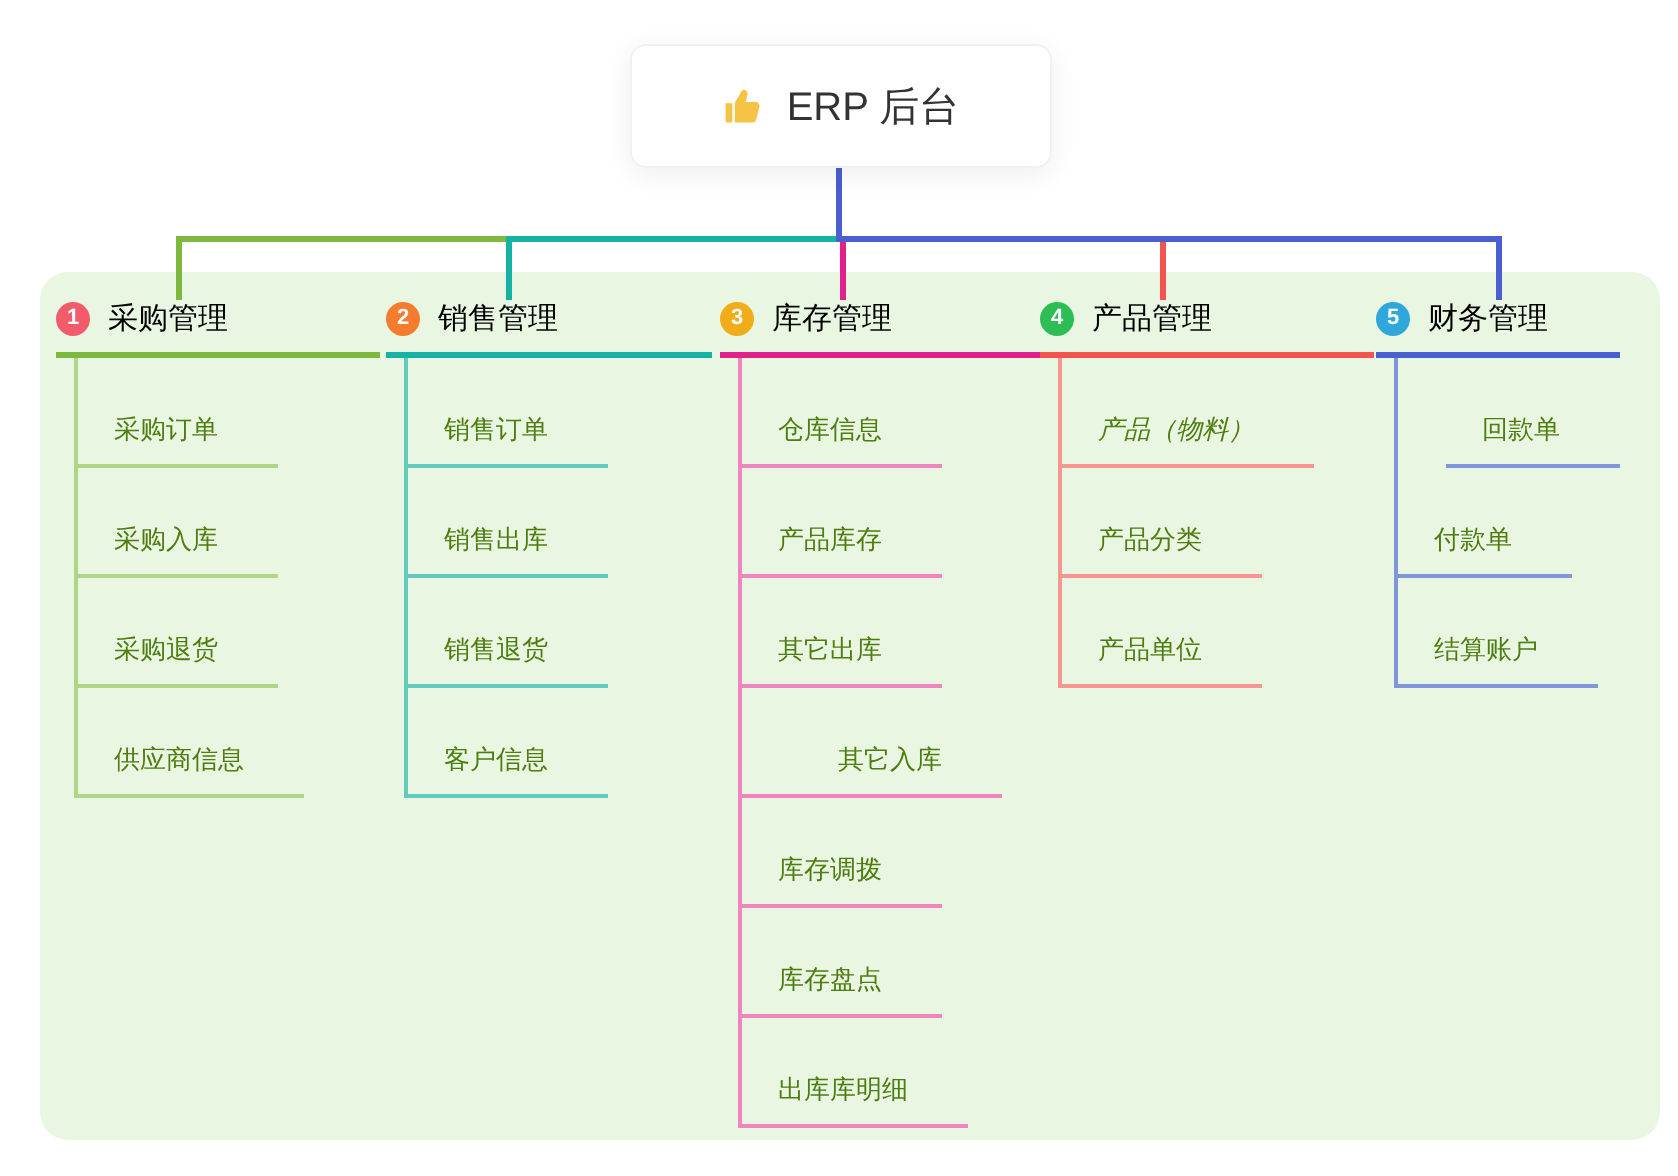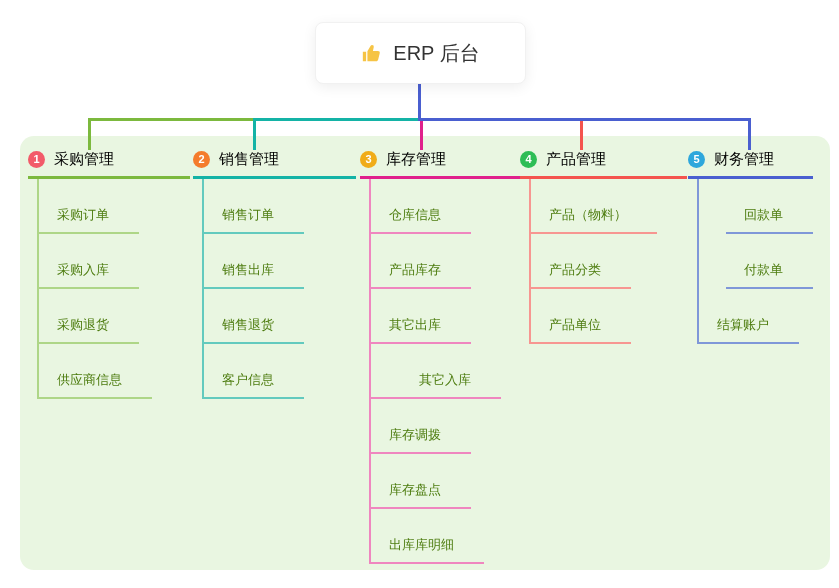--- a/index.html
+++ b/index.html
@@ -136,41 +136,41 @@
         </ul>
   </div>
 
   <div class="branch" style="left: 520px;">
     <div class="branch-header" style="border-bottom-color: rgb(244, 84, 78); min-width: 167px;">
       <span class="badge" style="background: rgb(45, 189, 85);">4</span>
       <span class="branch-label">产品管理</span>
     </div>
     <ul class="children">
           <li style="border-left-color: rgb(247, 150, 145);">
-            <span class="child-label" style="border-bottom-color: rgb(247, 150, 145);">产品（物料）</span>
+            <span class="child-label" style="border-bottom-color: rgb(247, 150, 145); font-style: italic;">产品（物料）</span>
           </li>
           <li style="border-left-color: rgb(247, 150, 145);">
             <span class="child-label" style="border-bottom-color: rgb(247, 150, 145); text-align: center;">产品分类</span>
           </li>
           <li style="border-left-color: rgb(247, 150, 145);">
             <span class="child-label" style="border-bottom-color: rgb(247, 150, 145);">产品单位</span>
           </li>
         </ul>
   </div>
 
   <div class="branch" style="left: 688px;">
     <div class="branch-header" style="border-bottom-color: rgb(74, 95, 208); min-width: 122px;">
       <span class="badge" style="background: rgb(46, 167, 220);">5</span>
       <span class="branch-label">财务管理</span>
     </div>
     <ul class="children">
           <li style="border-left-color: rgb(127, 151, 216); justify-content: flex-end;">
             <span class="child-label" style="border-bottom-color: rgb(127, 151, 216);">回款单</span>
           </li>
-          <li style="border-left-color: rgb(127, 151, 216); padding-left: 27px;">
+          <li style="border-left-color: rgb(127, 151, 216);">
             <span class="child-label" style="border-bottom-color: rgb(127, 151, 216);">付款单</span>
           </li>
           <li style="border-left-color: rgb(127, 151, 216);">
             <span class="child-label" style="border-bottom-color: rgb(127, 151, 216);">结算账户</span>
           </li>
         </ul>
   </div>
 </div>
 </div>
 

